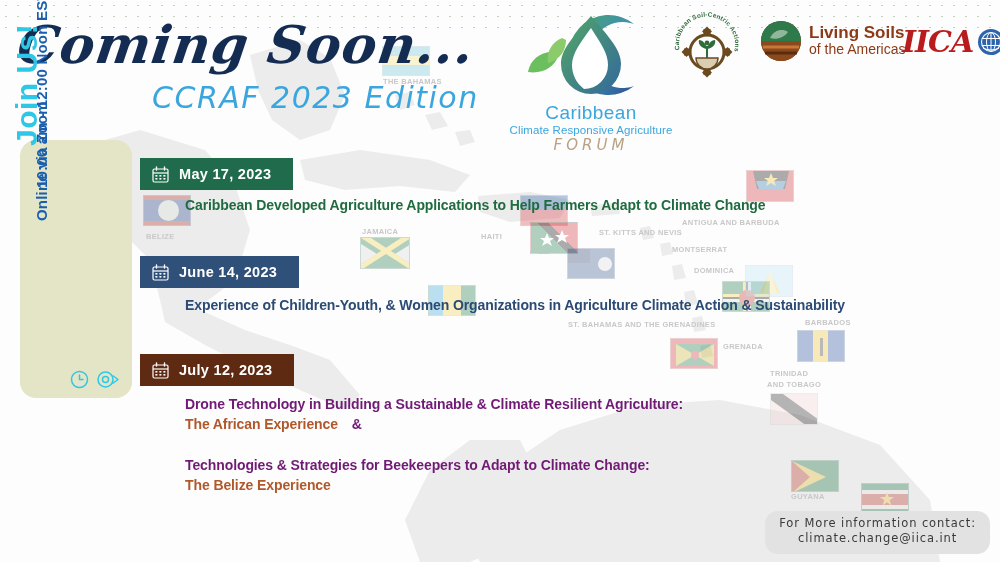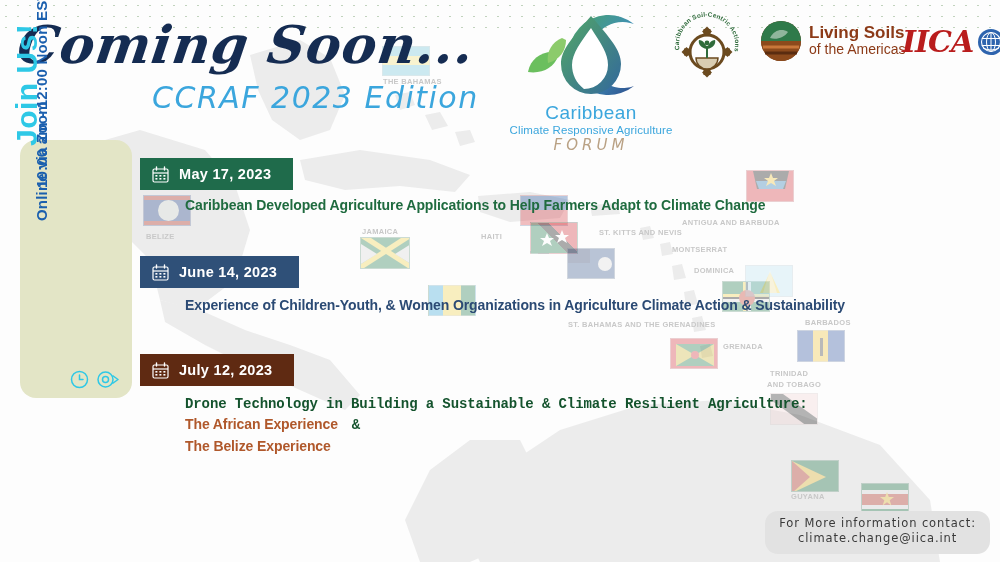--- a/index.html
+++ b/index.html
@@ -164,21 +164,21 @@
 
   .evt-title {
     font-size: 14px;
     font-weight: 700;
     line-height: 1.32;
     letter-spacing: -.1px;
     margin-left: 45px;
   }
   .t-green { color: #1f6b3f; }
   .t-navy  { color: #2b4a74; }
-  .t-brown { color: #14532d; font-family: Liberation Mono, monospace; }
+  .t-brown { color: #701a75; }
   .t-orange { color: #b0582b; }
 
   .evt1 { position: absolute; top: 3px; left: 0; }
   .evt1 .evt-title { margin-top: 6px; }
   .evt2 { position: absolute; top: 101px; left: 0; }
   .evt2 .evt-title { margin-top: 8px; }
   .evt3 { position: absolute; top: 199px; left: 0; }
   .evt3 .evt-title { margin-top: 9px; }
   .evt3 .evt-title-2 { margin-top: 22px; }
 
@@ -507,20 +507,21 @@
         </svg>
         <span>July 12, 2023</span>
       </div>
 
       <div class="evt-title t-brown">Drone Technology in Building a Sustainable &amp; Climate Resilient Agriculture:</div>
       <div class="evt-title" style="margin-top:2px;">
         <span class="t-orange">The African Experience</span>
         <span class="t-brown" style="margin-left:10px;">&amp;</span>
       </div>
 
+      <div class="evt-title t-brown evt-title-2">Technologies &amp; Strategies for Beekeepers to Adapt to Climate Change:</div>
       <div class="evt-title t-orange" style="margin-top:2px;">The Belize Experience</div>
     </div>
   </div>
 
   <div class="contact">
     <div>For More information contact:</div>
     <div>climate.change@iica.int</div>
   </div>
 
 </div>

